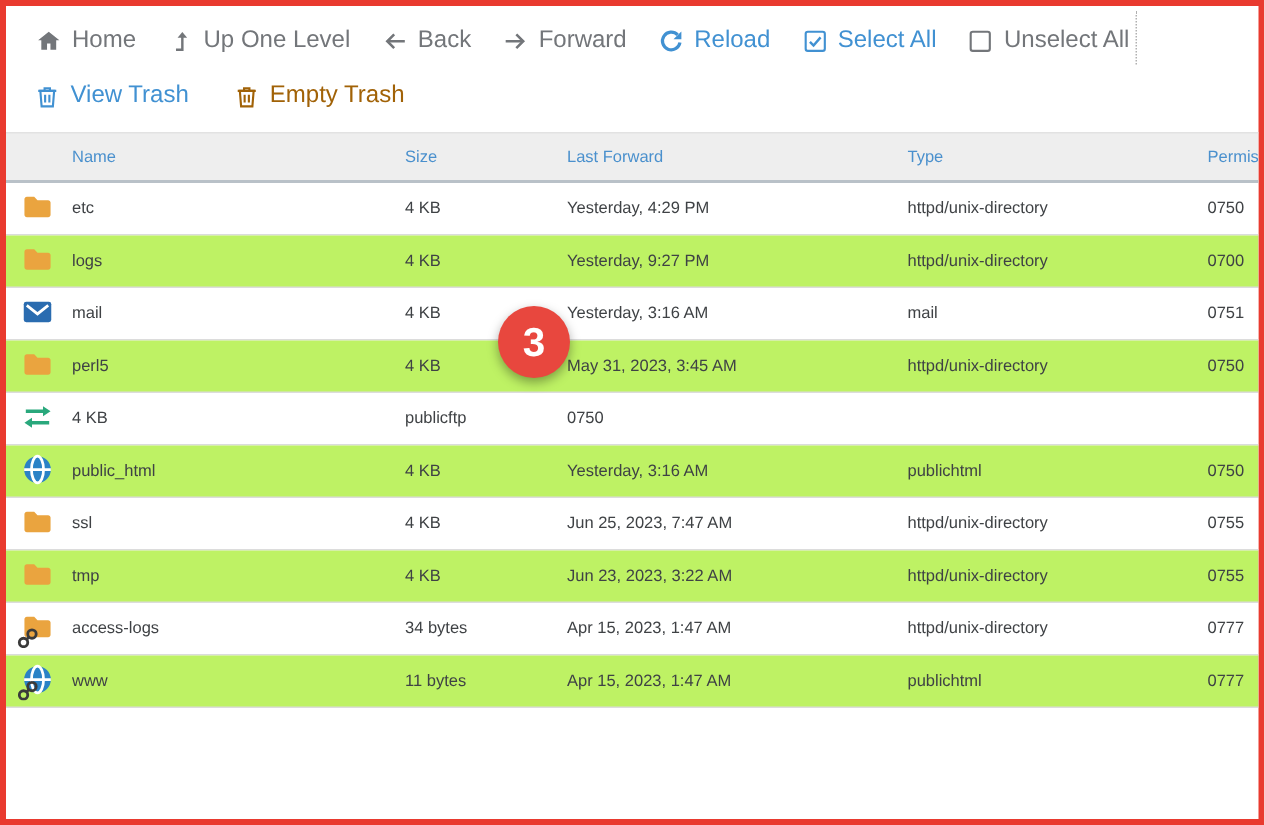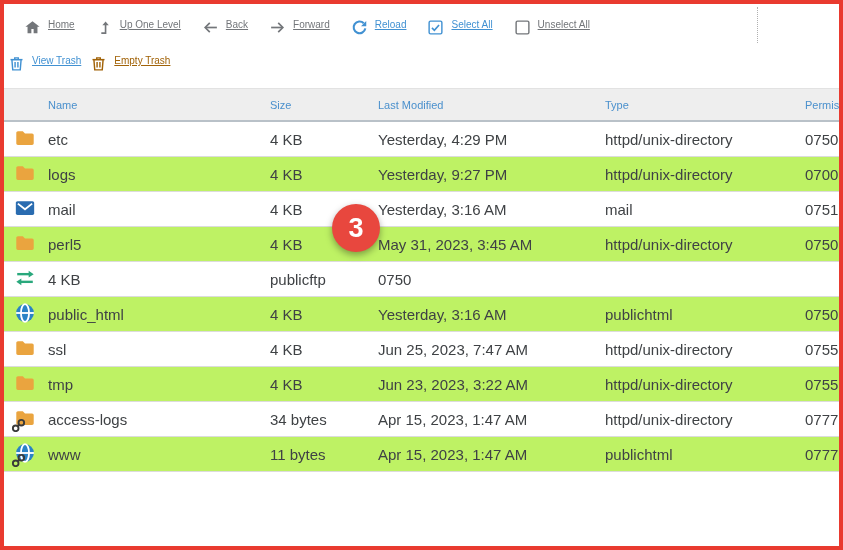--- a/index.html
+++ b/index.html
@@ -3,35 +3,35 @@
 <meta charset="utf-8">
 <style>
   html,body { margin:0; padding:0; background:#fff; font-family:"Liberation Sans","DejaVu Sans",sans-serif; }
   .screen { position:relative; width:843px; height:550px; box-sizing:border-box;
             border:4px solid #e93a2f; background:#fff; overflow:hidden; }
 
   
   .toolbar { padding-top:5px; }
   .tb-row { display:flex; align-items:center; }
   .tb-row-1 { height:36px; padding-left:20px; gap:21px; }
-  .tb-row-2 { height:37px; padding-left:4px; gap:9px; }
-  .tb-item { display:flex; align-items:flex-start; gap:7px; font-size:10px; cursor:pointer; white-space:nowrap;text-decoration:underline; }
+  .tb-row-2 { height:37px; padding-left:19px; gap:30px; }
+  .tb-item { display:flex; align-items:flex-end; gap:7px; font-size:16px; cursor:pointer; white-space:nowrap; }
   .tb-item.gray  { color:#73767a; }
   .tb-item.blue  { color:#4191d2; }
   .tb-item.muted { color:#a16207; }
   .tb-icon { display:flex; }
   .tb-icon svg { width:17px; height:17px; }
   .v-sep { position:absolute; left:753px; top:3px; height:36px; border-left:1px dotted #b0b0b0; }
 
   
   .filetable { margin-top:6px; }
   .thead, .frow { display:grid; grid-template-columns:44px 222px 108px 227px 200px 1fr; align-items:center; }
   .thead { height:31px; background:#eeeeee; color:#4a90cd; font-size:11px;
            border-top:1px solid #e2e2e2; border-bottom:2px solid #b9c1c8; }
-  .frow  { height:34px; font-size:15px; color:#3f4245; border-bottom:1px solid #dcdcdc; background:#fff; }
+  .frow  { height:34px; font-size:11px; color:#3f4245; border-bottom:1px solid #dcdcdc; background:#fff; }
   .frow.alt { background:#bef264; }
   .cell { overflow:hidden; white-space:nowrap; }
   .cell-icon { position:relative; display:inline-block; width:22px; height:22px; margin-left:10px; }
   .cell-icon > svg { display:block; width:22px; height:22px; }
   .overlay { position:absolute; left:-3px; bottom:-4px; width:15px; height:15px; }
   .overlay svg { display:block; width:15px; height:15px; }
 
   
   .badge3 { position:absolute; left:328px; top:200px; width:48px; height:48px; border-radius:50%;
             background:#e8473e; color:#fff; font-size:27px; font-weight:bold;
@@ -132,21 +132,21 @@
         </div>
       </div>
   </div>
   <div class="v-sep"></div>
 
   <div class="filetable">
     <div class="thead">
         <div class="cell"></div>
         <div class="cell">Name</div>
         <div class="cell">Size</div>
-        <div class="cell">Last Modified</div>
+        <div class="cell">Last Forward</div>
         <div class="cell">Type</div>
         <div class="cell">Permissions</div>
       </div>
     <div>
         <div class="frow">
           <div class="cell"><span class="cell-icon"><svg viewBox="0 0 24 24">
                 <path fill="#eaa43f" d="M2.5 6.3c0-1 .8-1.8 1.8-1.8h5.3l2.4 2.5h7.7c1 0 1.8.8 1.8 1.8v8.9c0 1-.8 1.8-1.8 1.8H4.3c-1 0-1.8-.8-1.8-1.8z"></path>
               </svg></span></div>
           <div class="cell">etc</div>
           <div class="cell">4 KB</div>

